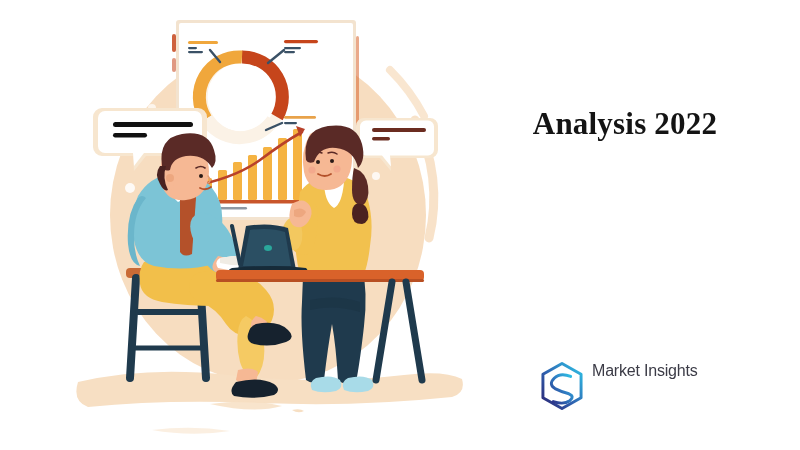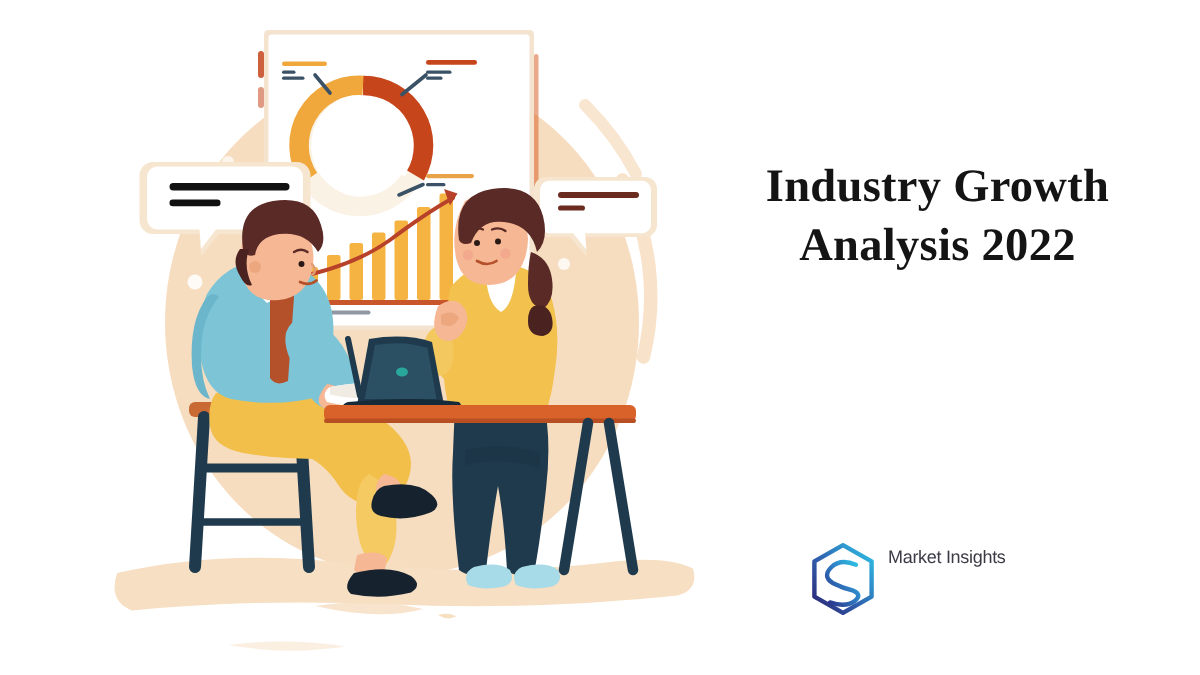--- a/index.html
+++ b/index.html
@@ -80,21 +80,21 @@
     line-height: 31px;
     letter-spacing: -0.6px;
     background: linear-gradient(90deg, #2b2270 0%, #35318e 26%, #2f5fae 52%, #2b8fd0 74%, #2ec5e8 92%, #46d6ef 100%);
     -webkit-background-clip: text;
     background-clip: text;
     color: transparent;
     -webkit-text-fill-color: transparent;
   }
   #logo-tagline {
     font-family: "Liberation Sans", sans-serif;
-    font-size: 12px;
+    font-size: 16px;
     line-height: 22px;
     letter-spacing: -0.2px;
     color: #3b3b46;
     margin-top: 1px;
   }
 </style>
 </head>
 <body>
 
 <div id="banner">
@@ -294,21 +294,20 @@
       <g>
         <rect x="156" y="270" width="208" height="11" rx="4" fill="#d9622a"></rect>
         <rect x="156" y="279" width="208" height="3" rx="1.5" fill="#b84f22"></rect>
         <path d="M346 282 L362 380" stroke="#1f3a4d" stroke-width="7" stroke-linecap="round"></path>
         <path d="M332 282 L316 380" stroke="#1f3a4d" stroke-width="7" stroke-linecap="round"></path>
       </g>
     </svg>
   </div>
 
   <div id="title-block">
-    <div class="title-line">Industry Growth</div>
     <div class="title-line">Analysis 2022</div>
   </div>
 
   <div id="logo-block">
     <div id="logo-mark">
       <svg viewBox="0 0 60 60" xmlns="http://www.w3.org/2000/svg">
         <defs>
           <linearGradient id="hexGrad" x1="0" y1="1" x2="1" y2="0">
             <stop offset="0%" stop-color="#2b2270"></stop>
             <stop offset="45%" stop-color="#2f62b0"></stop>

